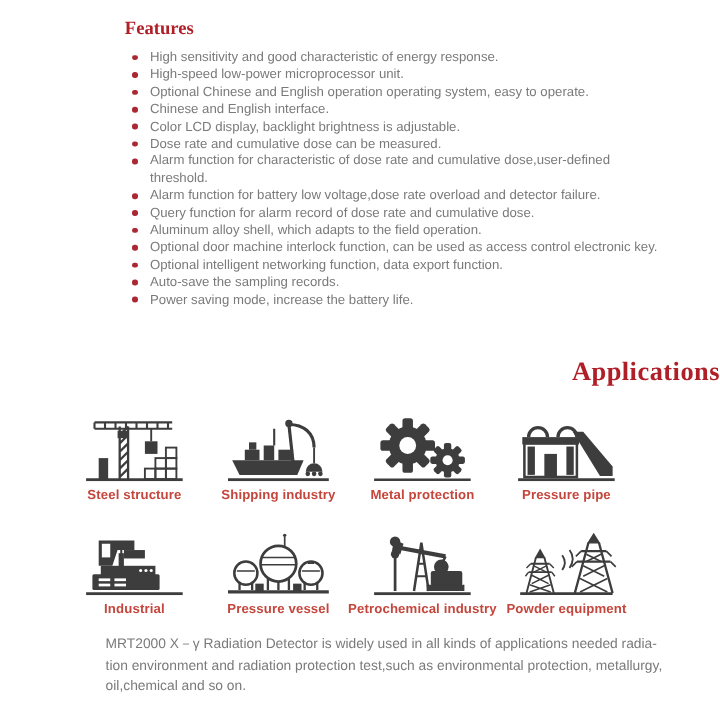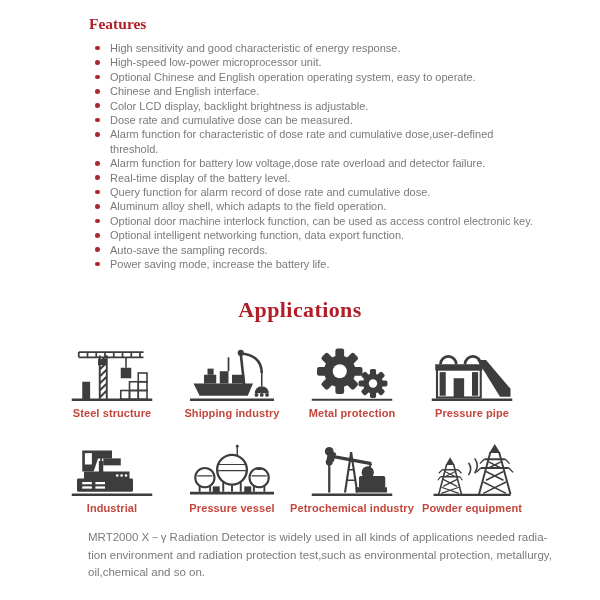--- a/index.html
+++ b/index.html
@@ -6,37 +6,37 @@
     --heading-red:#b01f28; --label-red:#c4463c; --bullet-red:#ab2832;
     --body-gray:#7a7a7a; --icon-dark:#3d3d3d; --page-bg:#ffffff;
   }
   *{box-sizing:border-box;}
   html,body{margin:0;padding:0;background:#fff;}
   .page{
     position:relative;width:600px;height:600px;background:var(--page-bg,#fff);
     font-family:"Liberation Sans",sans-serif;overflow:hidden;
   }
   
-  .features{position:absolute;left:89px;top:15px;width:463px;}
+  .features{position:absolute;left:104px;top:15px;width:463px;}
   .features-title{
     margin:0;font-family:"Liberation Serif",serif;font-weight:bold;
     font-size:15.5px;line-height:17px;color:var(--heading-red,#b01f28);
   }
   .feature-list{list-style:none;margin:9px 0 16px;padding:0;}
   .feature-list li{
     position:relative;padding-left:21px;font-size:11px;line-height:14.4px;
     color:var(--body-gray,#7a7a7a);white-space:pre-line;
   }
   .feature-list li::before{
     content:"";position:absolute;left:6px;top:4.8px;width:4.6px;height:4.6px;
     border-radius:50%;background:var(--bullet-red,#ab2832);
   }
   
   .apps-title{
-    position:absolute;left:0;right:0;top:296px;margin:0;text-align:center;
+    position:absolute;left:0;right:0;top:296px;margin:0;text-align:right;
     font-family:"Liberation Serif",serif;font-weight:bold;font-size:22px;
     line-height:28px;color:var(--heading-red,#b01f28);letter-spacing:.4px;
   }
   .apps-grid{
     position:absolute;left:52px;top:338px;width:480px;
     display:grid;grid-template-columns:repeat(4,120px);grid-auto-rows:95px;
   }
   .app-cell{
     display:flex;flex-direction:column;justify-content:flex-end;align-items:center;
     padding-bottom:13px;
@@ -62,21 +62,20 @@
     <ul class="feature-list">
       <li>High sensitivity and good characteristic of energy response.</li>
       <li>High-speed low-power microprocessor unit.</li>
       <li>Optional Chinese and English operation operating system, easy to operate.</li>
       <li>Chinese and English interface.</li>
       <li>Color LCD display, backlight brightness is adjustable.</li>
       <li>Dose rate and cumulative dose can be measured.</li>
       <li>Alarm function for characteristic of dose rate and cumulative dose,user-defined
 threshold.</li>
       <li>Alarm function for battery low voltage,dose rate overload and detector failure.</li>
-      <li>Real-time display of the battery level.</li>
       <li>Query function for alarm record of dose rate and cumulative dose.</li>
       <li>Aluminum alloy shell, which adapts to the field operation.</li>
       <li>Optional door machine interlock function, can be used as access control electronic key.</li>
       <li>Optional intelligent networking function, data export function.</li>
       <li>Auto-save the sampling records.</li>
       <li>Power saving mode, increase the battery life.</li>
     </ul>
   </div>
 
   <h2 class="apps-title">Applications</h2>

